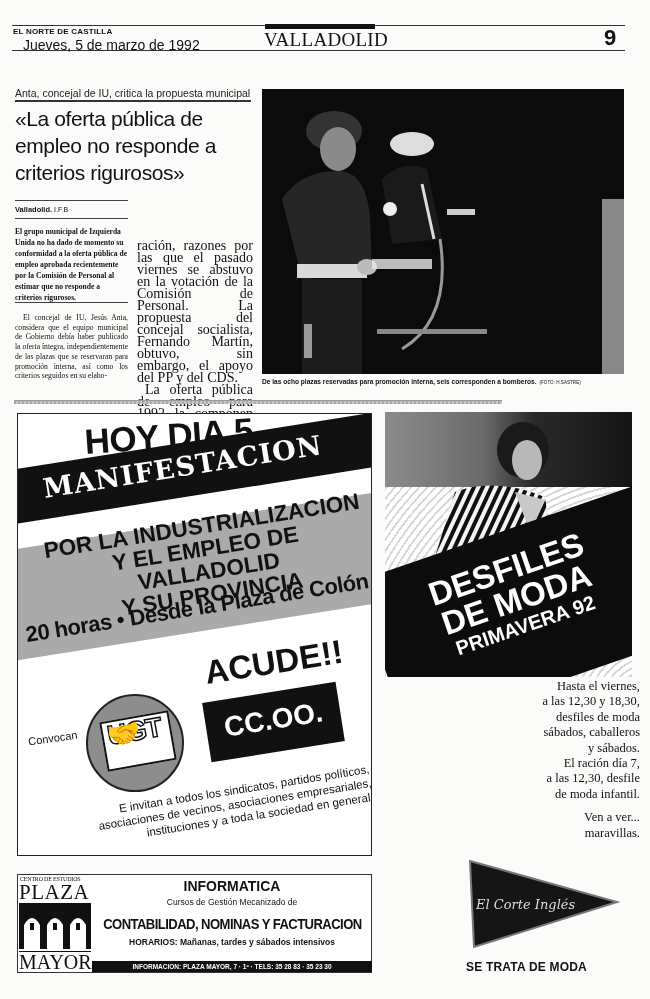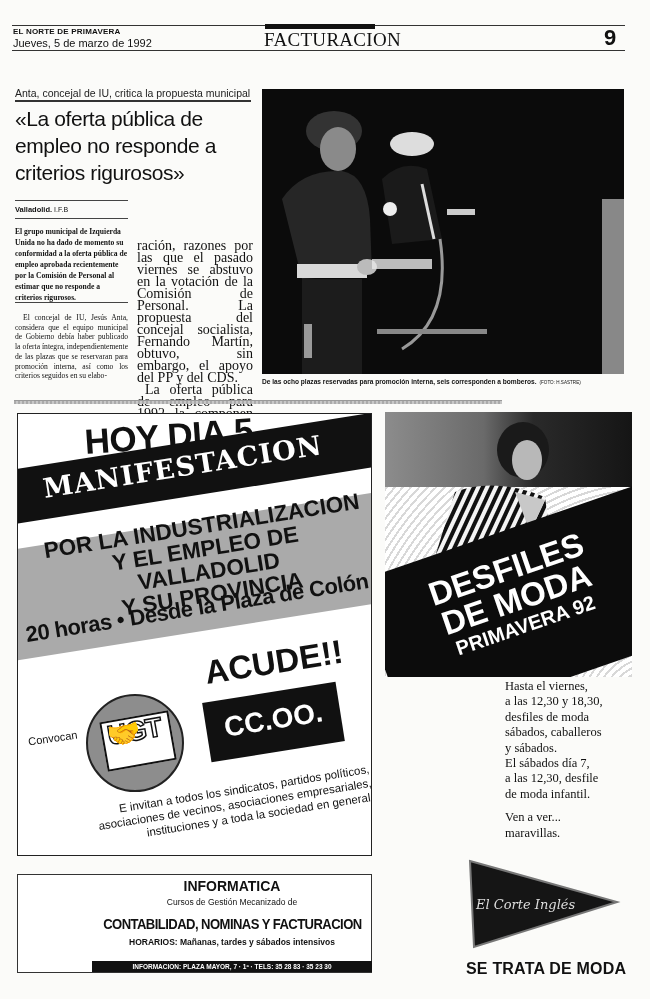--- a/index.html
+++ b/index.html
@@ -6,21 +6,21 @@
   html, body { width: 650px; height: 999px; background: #fbfbf9; overflow: hidden; }
   body { position: relative; font-family: "Liberation Serif", serif; color: #111; }
 
   .abs { position: absolute; }
 
   
   .hdr-rule-top { left: 12px; top: 25px; width: 613px; height: 1px; background: #333; }
   .hdr-rule-bot { left: 12px; top: 50px; width: 613px; height: 1px; background: #333; }
   .hdr-black-bar { left: 265px; top: 24px; width: 110px; height: 5px; background: #111; }
   .paper-name { left: 13px; top: 27px; font-family: "Liberation Sans", sans-serif; font-weight: bold; font-size: 8px; letter-spacing: 0.2px; }
-  .paper-date { left: 13px; top: 37px; font-family: "Liberation Sans", sans-serif; font-size: 11px; }
+  .paper-date { left: 23px; top: 37px; font-family: "Liberation Sans", sans-serif; font-size: 14px; }
   .section-name { left: 264px; top: 29px; font-family: "Liberation Serif", serif; font-size: 19px; letter-spacing: 0.3px; }
   .page-num { left: 604px; top: 25px; font-family: "Liberation Sans", sans-serif; font-weight: bold; font-size: 22px; }
 
   
   .kicker { left: 15px; top: 87px; font-family: "Liberation Sans", sans-serif; font-size: 10.5px; color: #222; }
   .kicker-rule { left: 15px; top: 100px; width: 236px; height: 1.5px; background: #333; }
   .headline { left: 15px; top: 105px; width: 245px; font-family: "Liberation Sans", sans-serif; font-weight: normal; font-size: 21px; line-height: 27px; letter-spacing: -0.4px; }
 
   .byline-rule { left: 15px; top: 200px; width: 113px; height: 1px; background: #444; }
   .byline { left: 15px; top: 205px; font-family: "Liberation Sans", sans-serif; font-size: 7px; }
@@ -63,47 +63,47 @@
   
   .fashion-photo { left: 385px; top: 412px; width: 247px; height: 265px; background: linear-gradient(180deg, #7a7a7a 0%, #8a8a8a 35%, #1c1c1c 35%, #1c1c1c 38%, #f0f0f0 38%); overflow: hidden; }
   .fp-top { position: absolute; left: 0; top: 0; width: 247px; height: 75px; background: linear-gradient(90deg, #8c8c8c 0%, #6a6a6a 40%, #2a2a2a 60%, #151515 100%); }
   .fp-rings { position: absolute; left: 0; top: 75px; width: 247px; height: 190px; background: repeating-radial-gradient(circle at 110% 120%, #fff 0 4px, #d8d8d8 4px 6px); }
   .fp-woman { position: absolute; left: 20px; top: 10px; width: 170px; height: 200px; }
   .desfiles-band { position: absolute; left: -30px; top: 170px; width: 340px; height: 160px; background: #0c0c0c; transform: rotate(-19deg); transform-origin: left top; }
   .desfiles-text { position: absolute; left: 10px; top: 140px; width: 240px; text-align: center; color: #fff; font-family: "Liberation Sans", sans-serif; font-weight: bold; transform: rotate(-19deg); }
   .desfiles-text .l1 { font-size: 33px; line-height: 32px; }
   .desfiles-text .l2 { font-size: 33px; line-height: 32px; }
   .desfiles-text .l3 { font-size: 20px; line-height: 22px; }
-  .fashion-text { left: 505px; top: 679px; width: 135px; font-family: "Liberation Serif", serif; font-size: 12.5px; line-height: 15.4px; color: #111; }
+  .fashion-text { left: 505px; top: 679px; width: 135px; font-family: "Liberation Serif", serif; font-size: 12.5px; line-height: 15.4px; color: #111; text-align: right; }
   .fashion-text .gap { margin-top: 8px; }
 
   .eci-pennant { left: 462px; top: 857px; width: 160px; height: 95px; }
-  .eci-slogan { left: 466px; top: 960px; font-family: "Liberation Sans", sans-serif; font-weight: bold; font-size: 16px; letter-spacing: 0.2px; }
+  .eci-slogan { left: 466px; top: 960px; font-family: "Liberation Sans", sans-serif; font-weight: bold; font-size: 12px; letter-spacing: 0.2px; }
 
   
   .ad-info { left: 17px; top: 874px; width: 355px; height: 99px; border: 1px solid #333; background: #fff; font-family: "Liberation Sans", sans-serif; }
   .pm-logo { position: absolute; left: 0; top: 0; width: 74px; height: 98px; }
   .pm-small { position: absolute; left: 2px; top: 1px; font-family: "Liberation Serif", serif; font-size: 6px; letter-spacing: -0.2px; }
   .pm-plaza { position: absolute; left: 1px; top: 7px; font-family: "Liberation Serif", serif; font-size: 21px; letter-spacing: 0.5px; line-height: 21px; }
   .pm-arches { position: absolute; left: 1px; top: 28px; width: 72px; height: 46px; }
   .pm-mayor { position: absolute; left: 1px; top: 76px; font-family: "Liberation Serif", serif; font-size: 20px; line-height: 20px; border-top: 1px solid #111; width: 72px; }
   .info-title { position: absolute; left: 74px; top: 3px; width: 280px; text-align: center; font-weight: bold; font-size: 14px; }
   .info-sub { position: absolute; left: 74px; top: 22px; width: 280px; text-align: center; font-size: 8.5px; }
   .info-main { position: absolute; left: 74px; top: 41px; width: 280px; text-align: center; font-weight: bold; font-size: 14.2px; letter-spacing: -0.6px; transform: scaleX(0.92); transform-origin: center; white-space: nowrap; }
   .info-hours { position: absolute; left: 74px; top: 62px; width: 280px; text-align: center; font-weight: bold; font-size: 8.5px; }
   .info-bar { position: absolute; left: 74px; top: 86px; width: 280px; height: 11px; background: #111; color: #fff; font-size: 6.5px; font-weight: bold; text-align: center; line-height: 11px; white-space: nowrap; }
 </style>
 </head>
 <body>
 
 <div class="abs hdr-rule-top"></div>
 <div class="abs hdr-black-bar"></div>
-<div class="abs paper-name">EL NORTE DE PRIMAVERA</div>
+<div class="abs paper-name">EL NORTE DE CASTILLA</div>
 <div class="abs paper-date">Jueves, 5 de marzo de 1992</div>
-<div class="abs section-name">FACTURACION</div>
+<div class="abs section-name">VALLADOLID</div>
 <div class="abs page-num">9</div>
 <div class="abs hdr-rule-bot"></div>
 
 <div class="abs kicker">Anta, concejal de IU, critica la propuesta municipal</div>
 <div class="abs kicker-rule"></div>
 <div class="abs headline">«La oferta pública de empleo no responde a criterios rigurosos»</div>
 
 <div class="abs byline-rule"></div>
 <div class="abs byline">
   <b>Valladolid.</b>
@@ -198,32 +198,46 @@
     <div class="l3">PRIMAVERA 92</div>
   </div>
 </div>
 
 <div class="abs fashion-text">
   <div>Hasta el viernes,</div>
   <div>a las 12,30 y 18,30,</div>
   <div>desfiles de moda</div>
   <div>sábados, caballeros</div>
   <div>y sábados.</div>
-  <div>El sábados día 7,</div>
+  <div>El ración día 7,</div>
   <div>a las 12,30, desfile</div>
   <div>de moda infantil.</div>
   <div class="gap">Ven a ver...</div>
   <div>maravillas.</div>
 </div>
 
 <svg class="abs eci-pennant" viewBox="0 0 160 95">
   <path d="M8 4 L155 45 L12 90 Z" fill="#151515" stroke="#777" stroke-width="2"></path>
   <text x="14" y="52" font-family="DejaVu Serif, serif" font-style="italic" font-size="13" fill="#ddd">El Corte Inglés</text>
 </svg>
 <div class="abs eci-slogan">SE TRATA DE MODA</div>
 
 <div class="abs ad-info">
+  <div class="pm-logo">
+    <div class="pm-small">CENTRO DE ESTUDIOS</div>
+    <div class="pm-plaza">PLAZA</div>
+    <svg class="pm-arches" viewBox="0 0 72 46">
+      <rect width="72" height="46" fill="#111"></rect>
+      <path d="M5 46 L5 22 Q13 8 21 22 L21 46 Z" fill="#fff"></path>
+      <path d="M28 46 L28 22 Q36 8 44 22 L44 46 Z" fill="#fff"></path>
+      <path d="M51 46 L51 22 Q59 8 67 22 L67 46 Z" fill="#fff"></path>
+      <rect x="11" y="20" width="4" height="7" fill="#111"></rect>
+      <rect x="34" y="20" width="4" height="7" fill="#111"></rect>
+      <rect x="57" y="20" width="4" height="7" fill="#111"></rect>
+    </svg>
+    <div class="pm-mayor">MAYOR</div>
+  </div>
   <div class="info-title">INFORMATICA</div>
   <div class="info-sub">Cursos de Gestión Mecanizado de</div>
   <div class="info-main">CONTABILIDAD, NOMINAS Y FACTURACION</div>
   <div class="info-hours">HORARIOS: Mañanas, tardes y sábados intensivos</div>
   <div class="info-bar">INFORMACION: PLAZA MAYOR, 7 · 1º · TELS: 35 28 83 · 35 23 30</div>
 </div>
 
 </body></html>

